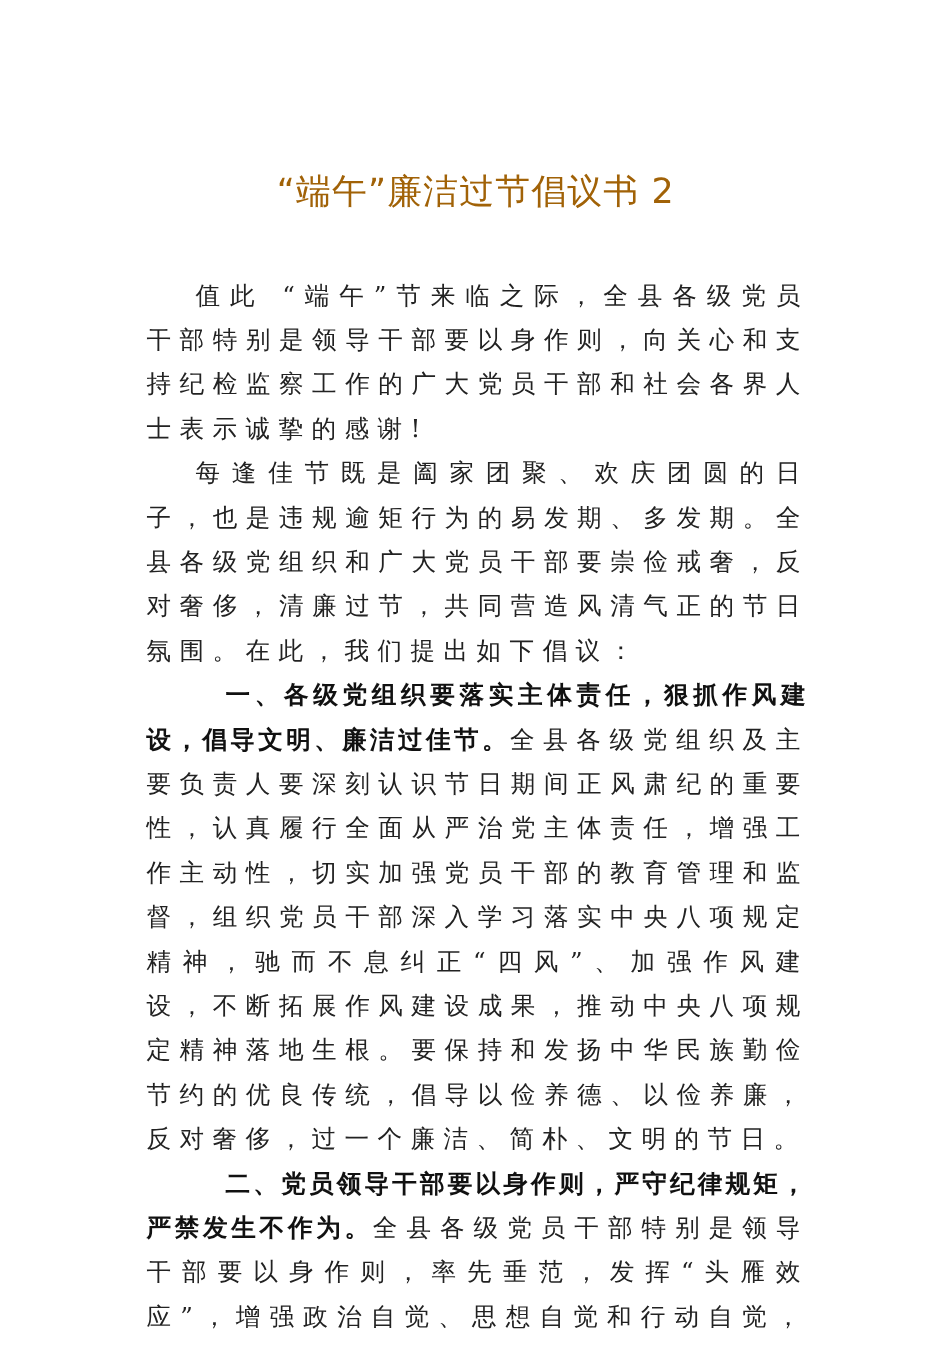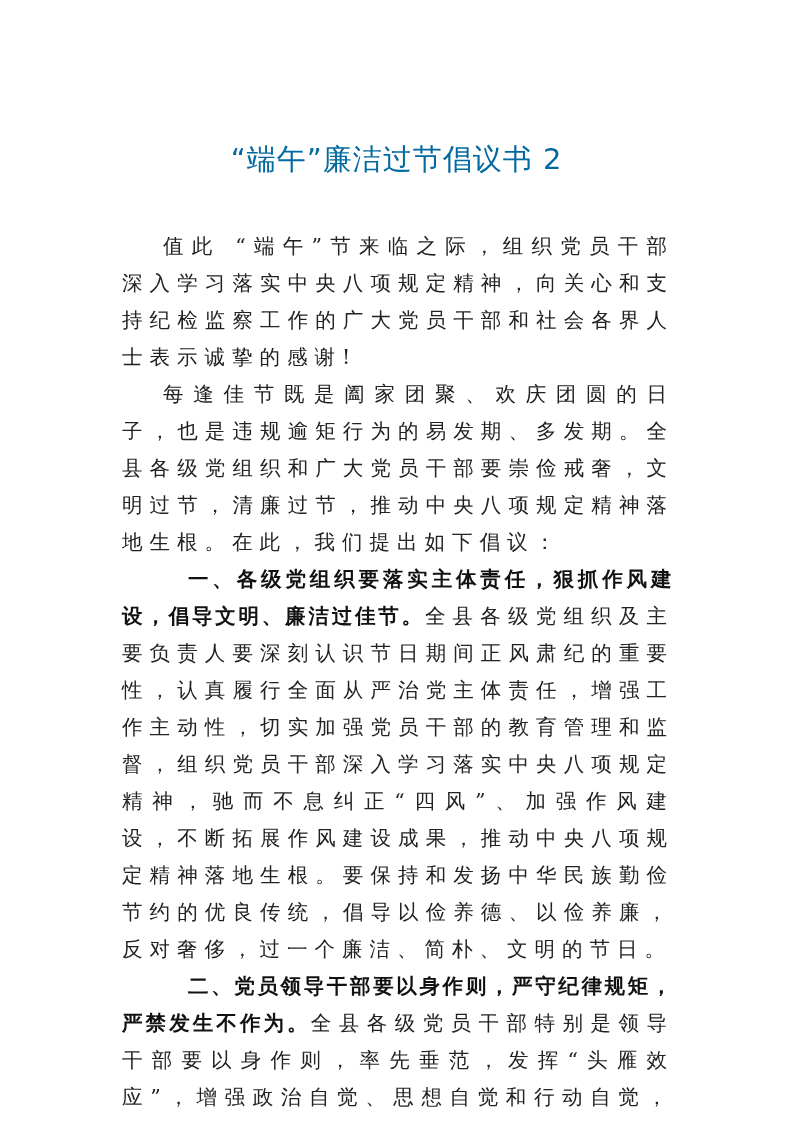--- a/index.html
+++ b/index.html
@@ -1,41 +1,41 @@
 <!DOCTYPE html>
 <html><head>
 <meta charset="utf-8">
 <style>
   html, body { margin: 0; padding: 0; background: #ffffff; }
   body { width: 793px; height: 1122px; position: relative; overflow: hidden;
          font-family: "DejaVu Serif", "Liberation Serif", serif; color: #1a1a1a; }
   .page { position: absolute; left: 0; top: 0; width: 793px; height: 1122px; background: #fff; }
   .title { position: absolute; top: 137px; left: 0; width: 793px; text-align: center;
            font-family: "DejaVu Sans", "Liberation Sans", sans-serif;
-           font-size: 29px; letter-spacing: 1px; color: #0369a1; line-height: 44px; }
+           font-size: 29px; letter-spacing: 1px; color: #a16207; line-height: 44px; }
   .body { position: absolute; left: 122px; top: 228px; width: 552px; }
   .p { font-size: 20.5px; line-height: 37px; letter-spacing: 7px; text-align: justify;
        margin: 0; word-break: break-all; color: #222; }
   .p.indent2 { text-indent: 41px; }
   .p.indent3 { text-indent: 66px; }
   .bold { font-family: "DejaVu Sans", "Liberation Sans", sans-serif; font-weight: bold;
           letter-spacing: 2.6px; color: #111; }
 </style>
 </head>
 <body>
 
 <div class="page">
   <div class="title">“端午”廉洁过节倡议书 2</div>
 
   <div class="body">
     <p class="p indent2">
-      <span>值此 “端午”节来临之际，组织党员干部深入学习落实中央八项规定精神，向关心和支持纪检监察工作的广大党员干部和社会各界人士表示诚挚的感谢!</span>
+      <span>值此 “端午”节来临之际，全县各级党员干部特别是领导干部要以身作则，向关心和支持纪检监察工作的广大党员干部和社会各界人士表示诚挚的感谢!</span>
     </p>
     <p class="p indent2">
-      <span>每逢佳节既是阖家团聚、欢庆团圆的日子，也是违规逾矩行为的易发期、多发期。全县各级党组织和广大党员干部要崇俭戒奢，文明过节，清廉过节，推动中央八项规定精神落地生根。在此，我们提出如下倡议：</span>
+      <span>每逢佳节既是阖家团聚、欢庆团圆的日子，也是违规逾矩行为的易发期、多发期。全县各级党组织和广大党员干部要崇俭戒奢，反对奢侈，清廉过节，共同营造风清气正的节日氛围。在此，我们提出如下倡议：</span>
     </p>
     <p class="p indent3">
       <span class="bold">一、各级党组织要落实主体责任，狠抓作风建设，倡导文明、廉洁过佳节。</span><span>全县各级党组织及主要负责人要深刻认识节日期间正风肃纪的重要性，认真履行全面从严治党主体责任，增强工作主动性，切实加强党员干部的教育管理和监督，组织党员干部深入学习落实中央八项规定精神，驰而不息纠正“四风”、加强作风建设，不断拓展作风建设成果，推动中央八项规定精神落地生根。要保持和发扬中华民族勤俭节约的优良传统，倡导以俭养德、以俭养廉，反对奢侈，过一个廉洁、简朴、文明的节日。</span>
     </p>
     <p class="p indent3">
       <span class="bold">二、党员领导干部要以身作则，严守纪律规矩，严禁发生不作为。</span><span>全县各级党员干部特别是领导干部要以身作则，率先垂范，发挥“头雁效应”，增强政治自觉、思想自觉和行动自觉，自觉遵守“中央八项规定及其实施细则精神”；严格落实疫情防控各项工作措施，严禁发生不作为、乱作为</span>
     </p>
   </div>
 </div>
 

